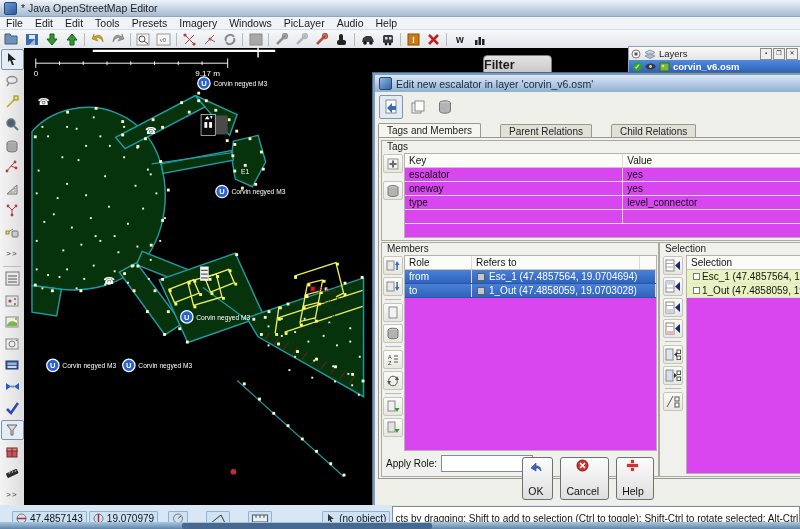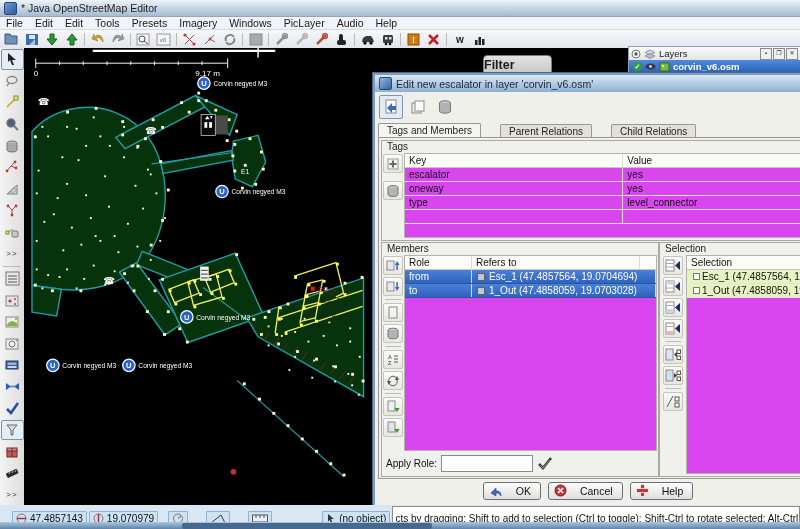--- a/index.html
+++ b/index.html
@@ -73,21 +73,21 @@
   .k{width:53%;} .v{flex:1;border-right:none;}
   .role{width:58px;} .refers{flex:1;display:flex;align-items:center;gap:3px;} .padcol{width:8px;border-right:none;}
   .sel-row{background:#e9f3c2;}
   .msel{background:linear-gradient(#4a80d8,#2f63bc);color:#fff;border-bottom:1px solid #2a56a4;justify-content:flex-end;}
   .bullet{display:inline-block;width:6px;height:6px;background:#c3c7cd;border:1px solid #5c6066;margin:0 1px;}
   .sqr{display:inline-block;width:5px;height:5px;background:#fff;border:1px solid #7a7a7a;margin:0 2px;}
   .applyrow{margin-top:auto;height:20px;display:flex;align-items:center;gap:4px;padding:0 2px 3px 4px;font-size:10px;color:#111;}
   .applyinput{width:86px;height:13px;background:#fff;border:1px solid #7f8d9a;}
   .dlg-buttons{position:absolute;left:0;bottom:5px;width:426px;display:flex;justify-content:center;gap:7px;}
   .wbtn{display:flex;align-items:center;gap:13px;font-size:10.5px;color:#111;padding:1px 9px 2px 5px;
-    background:linear-gradient(#fcfcfc,#dfdfdf);border:1px solid #707070;border-radius:3px;}
+    background:linear-gradient(#fcfcfc,#dfdfdf);border:1px solid #707070;border-radius:3px;flex-direction:column;}
   
   .statusbar{position:absolute;left:0;right:0;top:505px;height:26px;background:#d9e7f4;
     display:flex;align-items:center;gap:2px;padding-left:12px;font-size:10px;color:#111;z-index:6;text-decoration:underline;}
   .seg{background:#cde3f4;border:1px solid #92b3cd;height:12px;display:flex;align-items:center;gap:3px;padding:0 3px;border-radius:1px;}
   .helpfield{flex:1;align-self:stretch;margin:1px 0;background:#fff;border:1px solid #8a8a8a;
     overflow:hidden;display:flex;align-items:center;padding:0 2px;white-space:nowrap;font-size:10px;}
   .bottomstrip{position:absolute;left:0;right:0;top:522px;height:7px;z-index:6;
     background:linear-gradient(#a9c7e1,#5f84a8);}
   .taskseg{position:absolute;left:182px;top:523px;width:250px;height:6px;background:#48698f;border-radius:2px;z-index:7;}
 </style>

